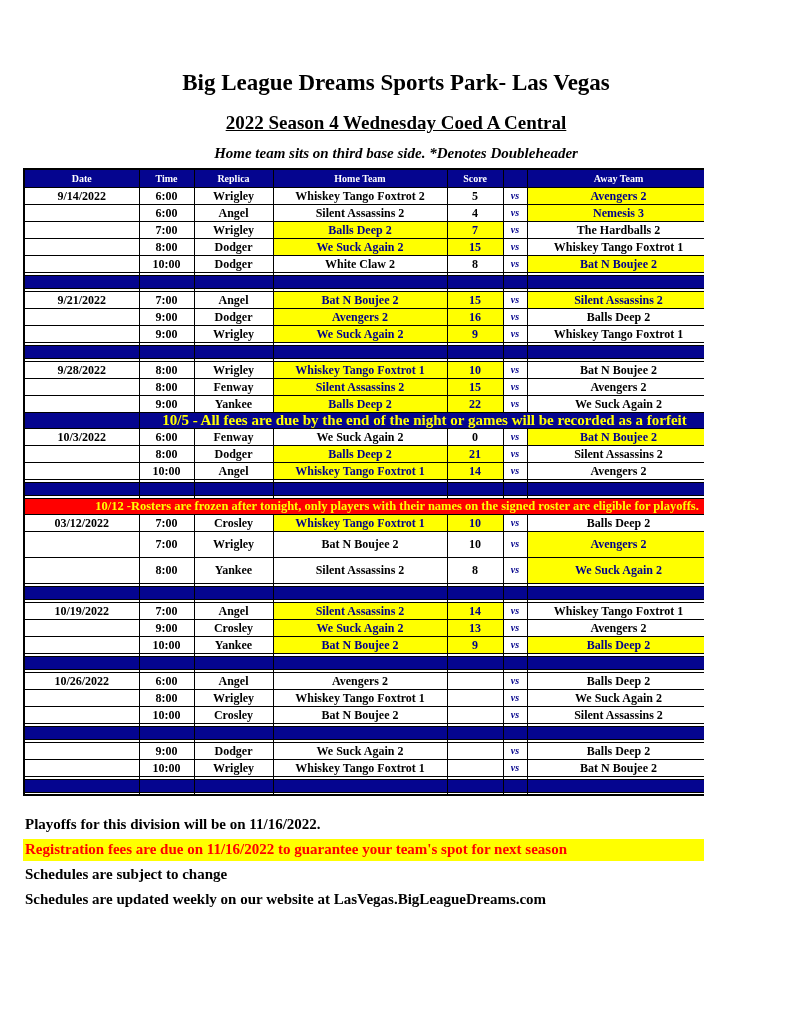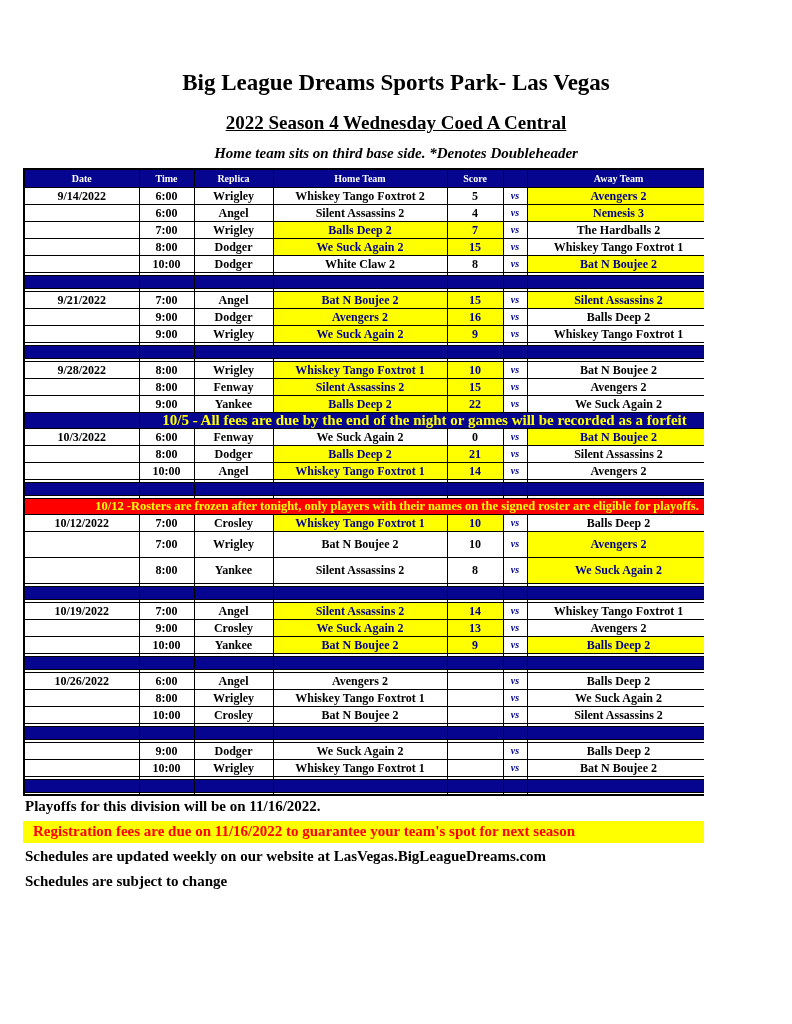--- a/index.html
+++ b/index.html
@@ -33,23 +33,23 @@
     font-size:10px;height:18px;
   }
   .sched td{font-size:12px;height:17px;line-height:1;}
   tr.tall td{height:26px;}
   td.win{background:var(--yellow);color:var(--win-text);}
   td.vs{color:var(--win-text);font-style:italic;font-size:10px;}
   td.sep{background:var(--navy);height:13px;}
   tr.gap td{height:3px;padding:0;}
   td.notice-blue{background:var(--navy);color:var(--yellow);font-size:15px;height:16px;margin-top:22px;}
   td.notice-red{background:var(--red);color:var(--yellow);font-size:12.5px;height:16px;}
-  .footer{margin:0 0 0 25px;width:745px;}
+  .footer{margin:18px 0 0 25px;width:745px;}
   .fline{font-size:15px;line-height:1.45;margin-bottom:3px;}
-  .fline.highlight{background:var(--yellow);color:var(--red);margin-left:-2px;padding-left:10px;}
+  .fline.highlight{background:var(--yellow);color:var(--red);margin-left:-2px;padding-left:2px;}
 </style>
 </head>
 <body>
 
 <div class="page">
   <div class="hdr">
     <div class="title">Big League Dreams Sports Park- Las Vegas</div>
     <div class="subtitle">2022 Season 4 Wednesday Coed A Central</div>
     <div class="note">Home team sits on third base side.  *Denotes Doubleheader</div>
   </div>
@@ -310,21 +310,21 @@
           <td></td>
           <td></td>
           <td></td>
           <td></td>
           <td></td>
         </tr>
         <tr>
           <td class="notice-red" colspan="8">10/12 -Rosters are frozen after tonight, only players with their names on the signed roster are eligible for playoffs.</td>
         </tr>
         <tr class="game">
-          <td>10/12/2022</td>
+          <td>03/12/2022</td>
           <td>7:00</td>
           <td>Crosley</td>
           <td class="win">Whiskey Tango Foxtrot 1</td>
           <td class="win">10</td>
           <td class="vs">vs</td>
           <td>Balls Deep 2</td>
           <td>9</td>
         </tr>
         <tr class="game tall">
           <td></td>
@@ -545,16 +545,16 @@
           <td></td>
           <td></td>
           <td></td>
         </tr>
       </tbody>
   </table>
 
   <div class="footer">
     <div class="fline">Playoffs for this division will be on 11/16/2022.</div>
     <div class="fline highlight">Registration fees are due on 11/16/2022 to guarantee your team's spot for next season</div>
+    <div class="fline">Schedules are subject to change</div>
     <div class="fline">Schedules are updated weekly on our website at LasVegas.BigLeagueDreams.com</div>
-    <div class="fline">Schedules are subject to change</div>
   </div>
 </div>
 
 </body></html>

